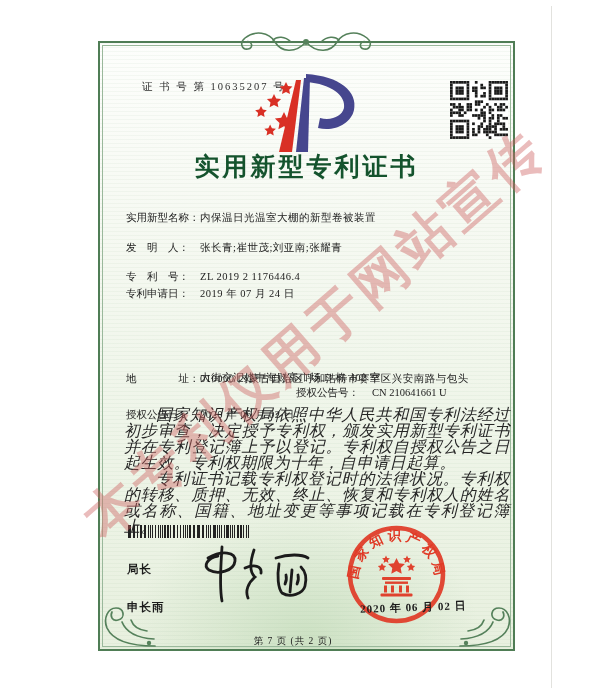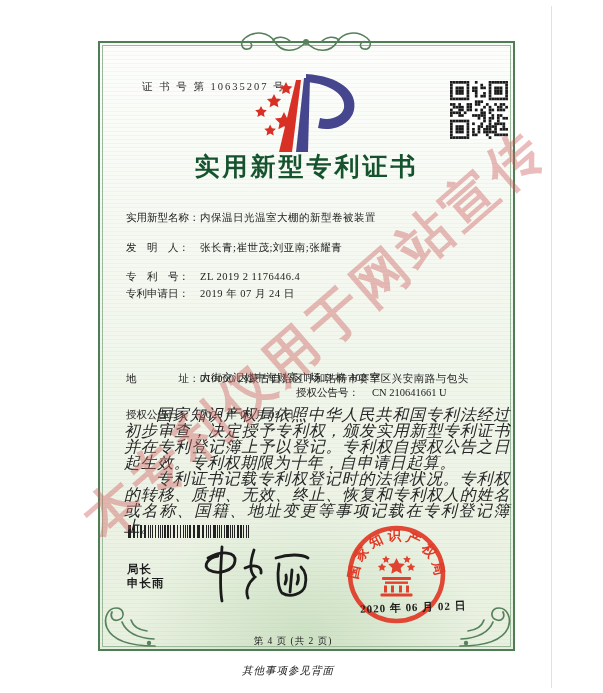--- a/index.html
+++ b/index.html
@@ -389,21 +389,21 @@
         <rect x="106" y="0" width="1" height="13"></rect>
         <rect x="109" y="0" width="2" height="13"></rect>
         <rect x="112" y="0" width="2" height="13"></rect>
         <rect x="115" y="0" width="1" height="13"></rect>
         <rect x="118" y="0" width="1" height="13"></rect>
         <rect x="120" y="0" width="1" height="13"></rect>
       </g>
   </svg>
 
   <div class="director" style="top:562px;">局长</div>
-  <div class="director" style="top:576px;">申长雨</div>
+  <div class="director" style="top:600px;">申长雨</div>
 
   <svg class="sig" width="122" height="60" viewBox="0 0 122 60">
     <g fill="none" stroke="#1b1b1b" stroke-width="2.8" stroke-linecap="round">
       <path d="M16,14 C30,6 44,8 43,17 C42,27 26,31 17,26 C11,22 15,14 26,12"></path>
       <path d="M30,3 C29,20 27,42 30,57"></path>
       <path d="M62,6 C58,18 57,28 63,33 C56,39 53,47 56,54"></path>
       <path d="M53,24 C62,20 70,22 69,29"></path>
       <path d="M84,14 C96,10 110,10 116,14"></path>
       <path d="M87,20 C85,32 86,44 90,49 C98,54 111,50 113,42 C115,34 113,27 109,23"></path>
       <path d="M100,26 L98,48"></path>
@@ -430,18 +430,17 @@
       <rect x="39" y="57.5" width="23" height="2.4"></rect>
       <rect x="38" y="61.5" width="3" height="7"></rect>
       <rect x="45" y="61.5" width="3" height="7"></rect>
       <rect x="53" y="61.5" width="3" height="7"></rect>
       <rect x="60" y="61.5" width="3" height="7"></rect>
       <rect x="34.5" y="69.5" width="32" height="3" rx="1"></rect>
     </g>
   </svg>
   <div class="sealdate">2020 年 06 月 02 日</div>
 
-  <div class="pageno">第 4 页 (共 2 页)</div>
-  <div class="backnote">其他事项参见背面</div>
+  <div class="pageno">第 7 页 (共 2 页)</div>
 
   <div class="watermark">本专利仅用于网站宣传</div>
 
 </div>
 
 </body></html>

